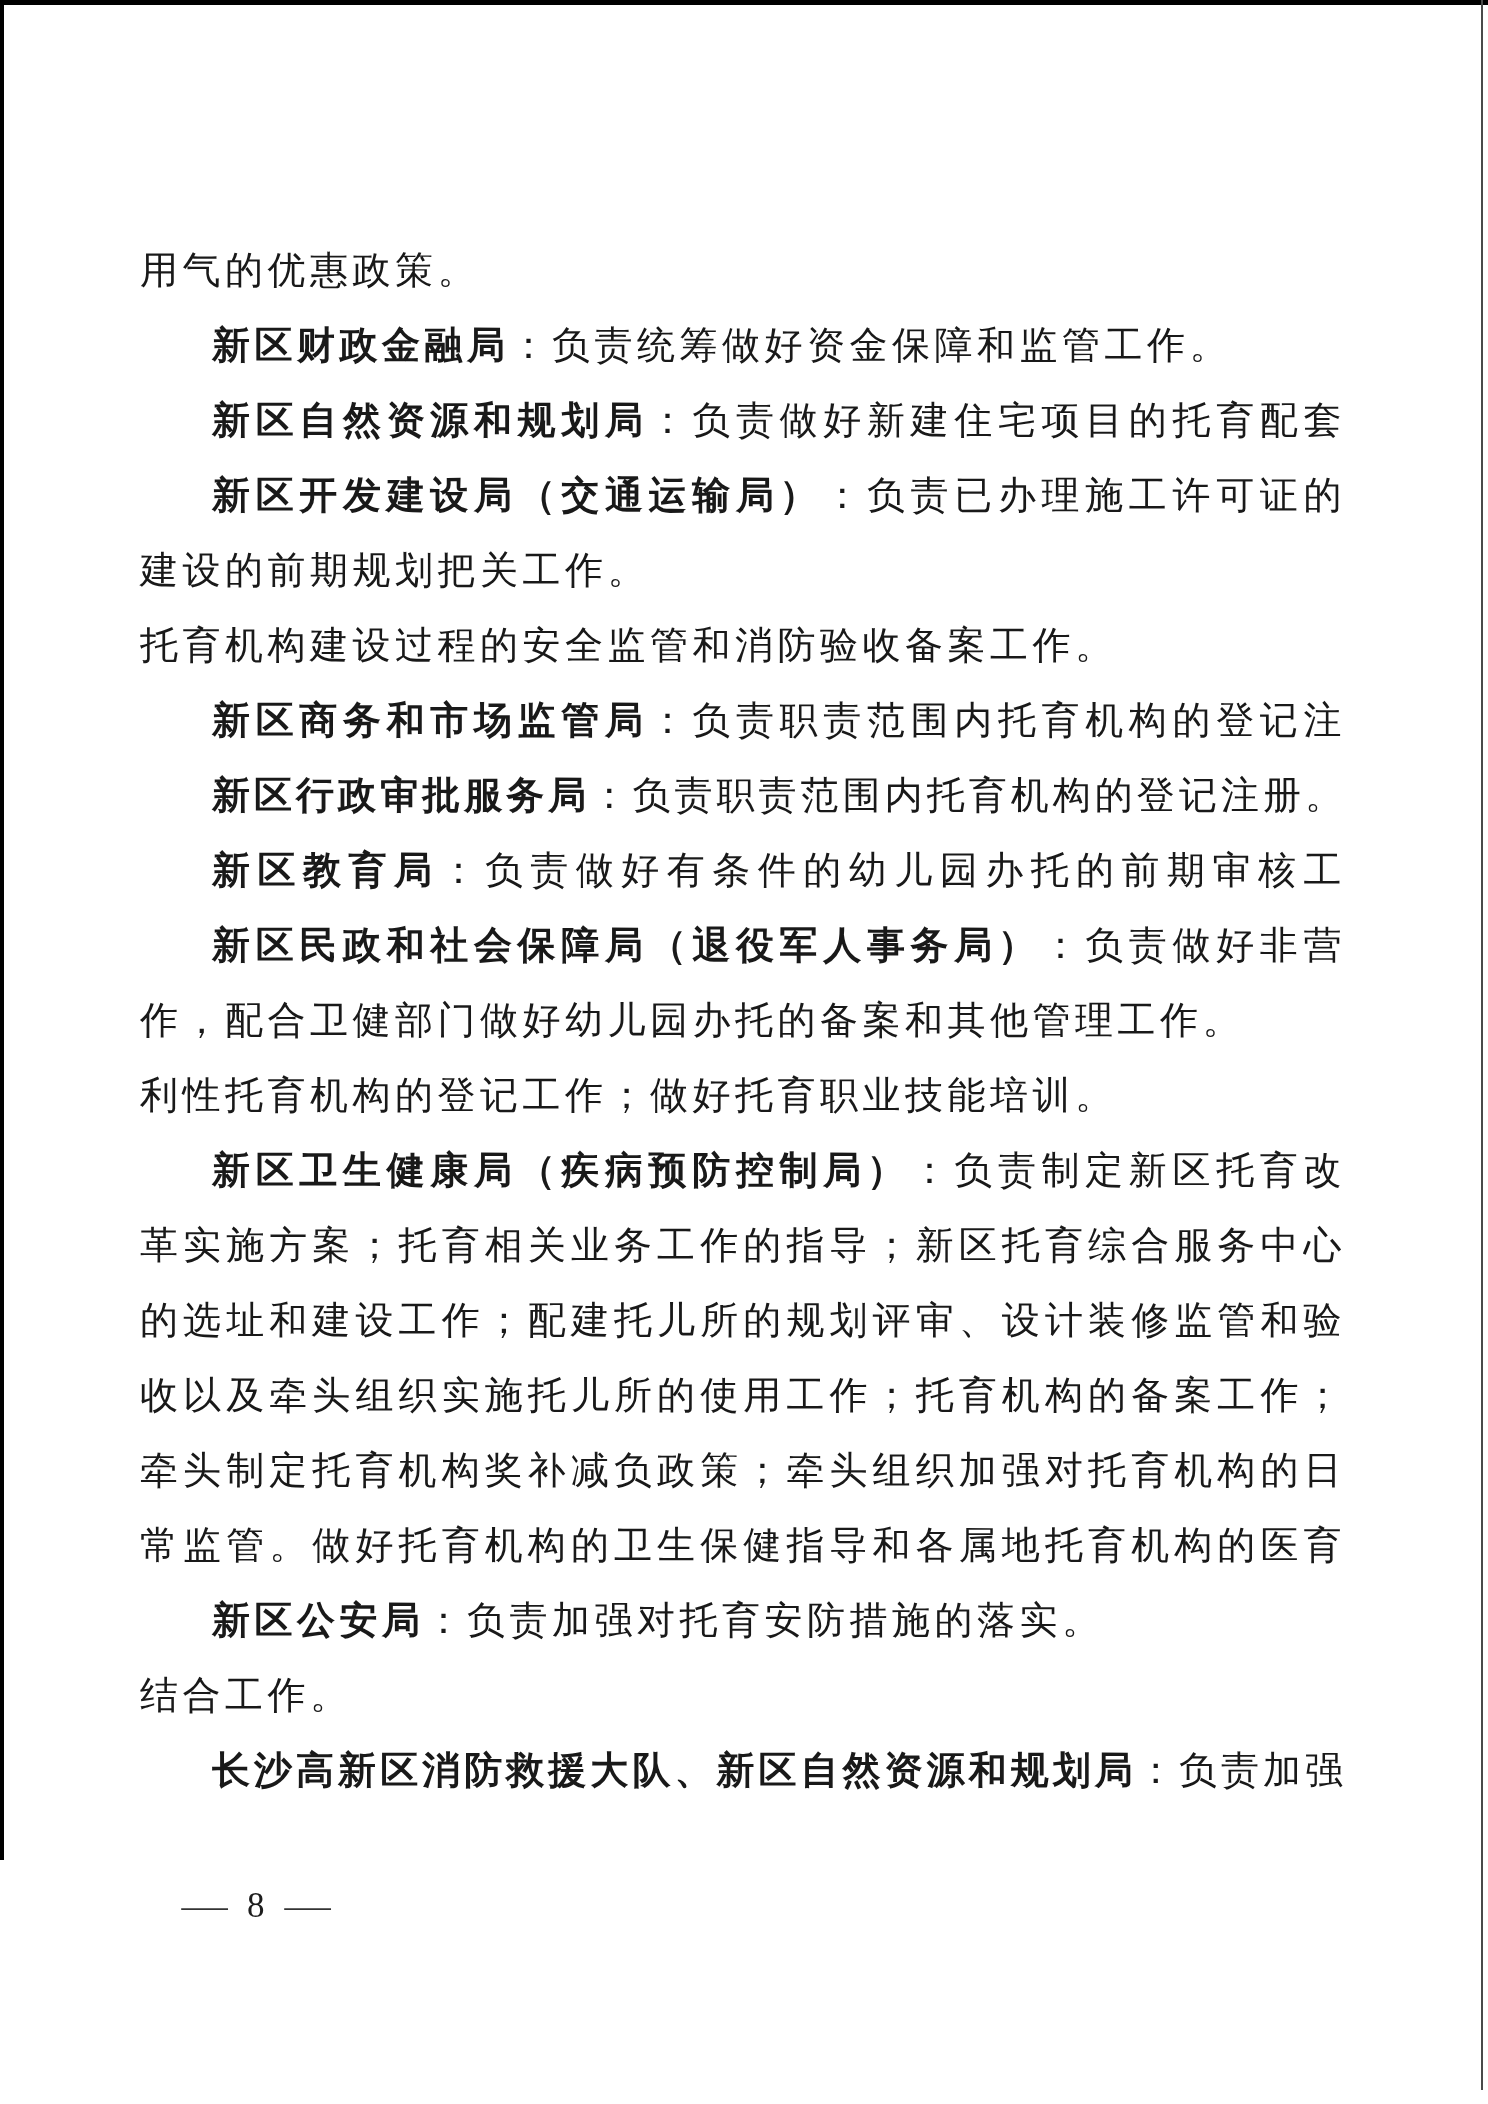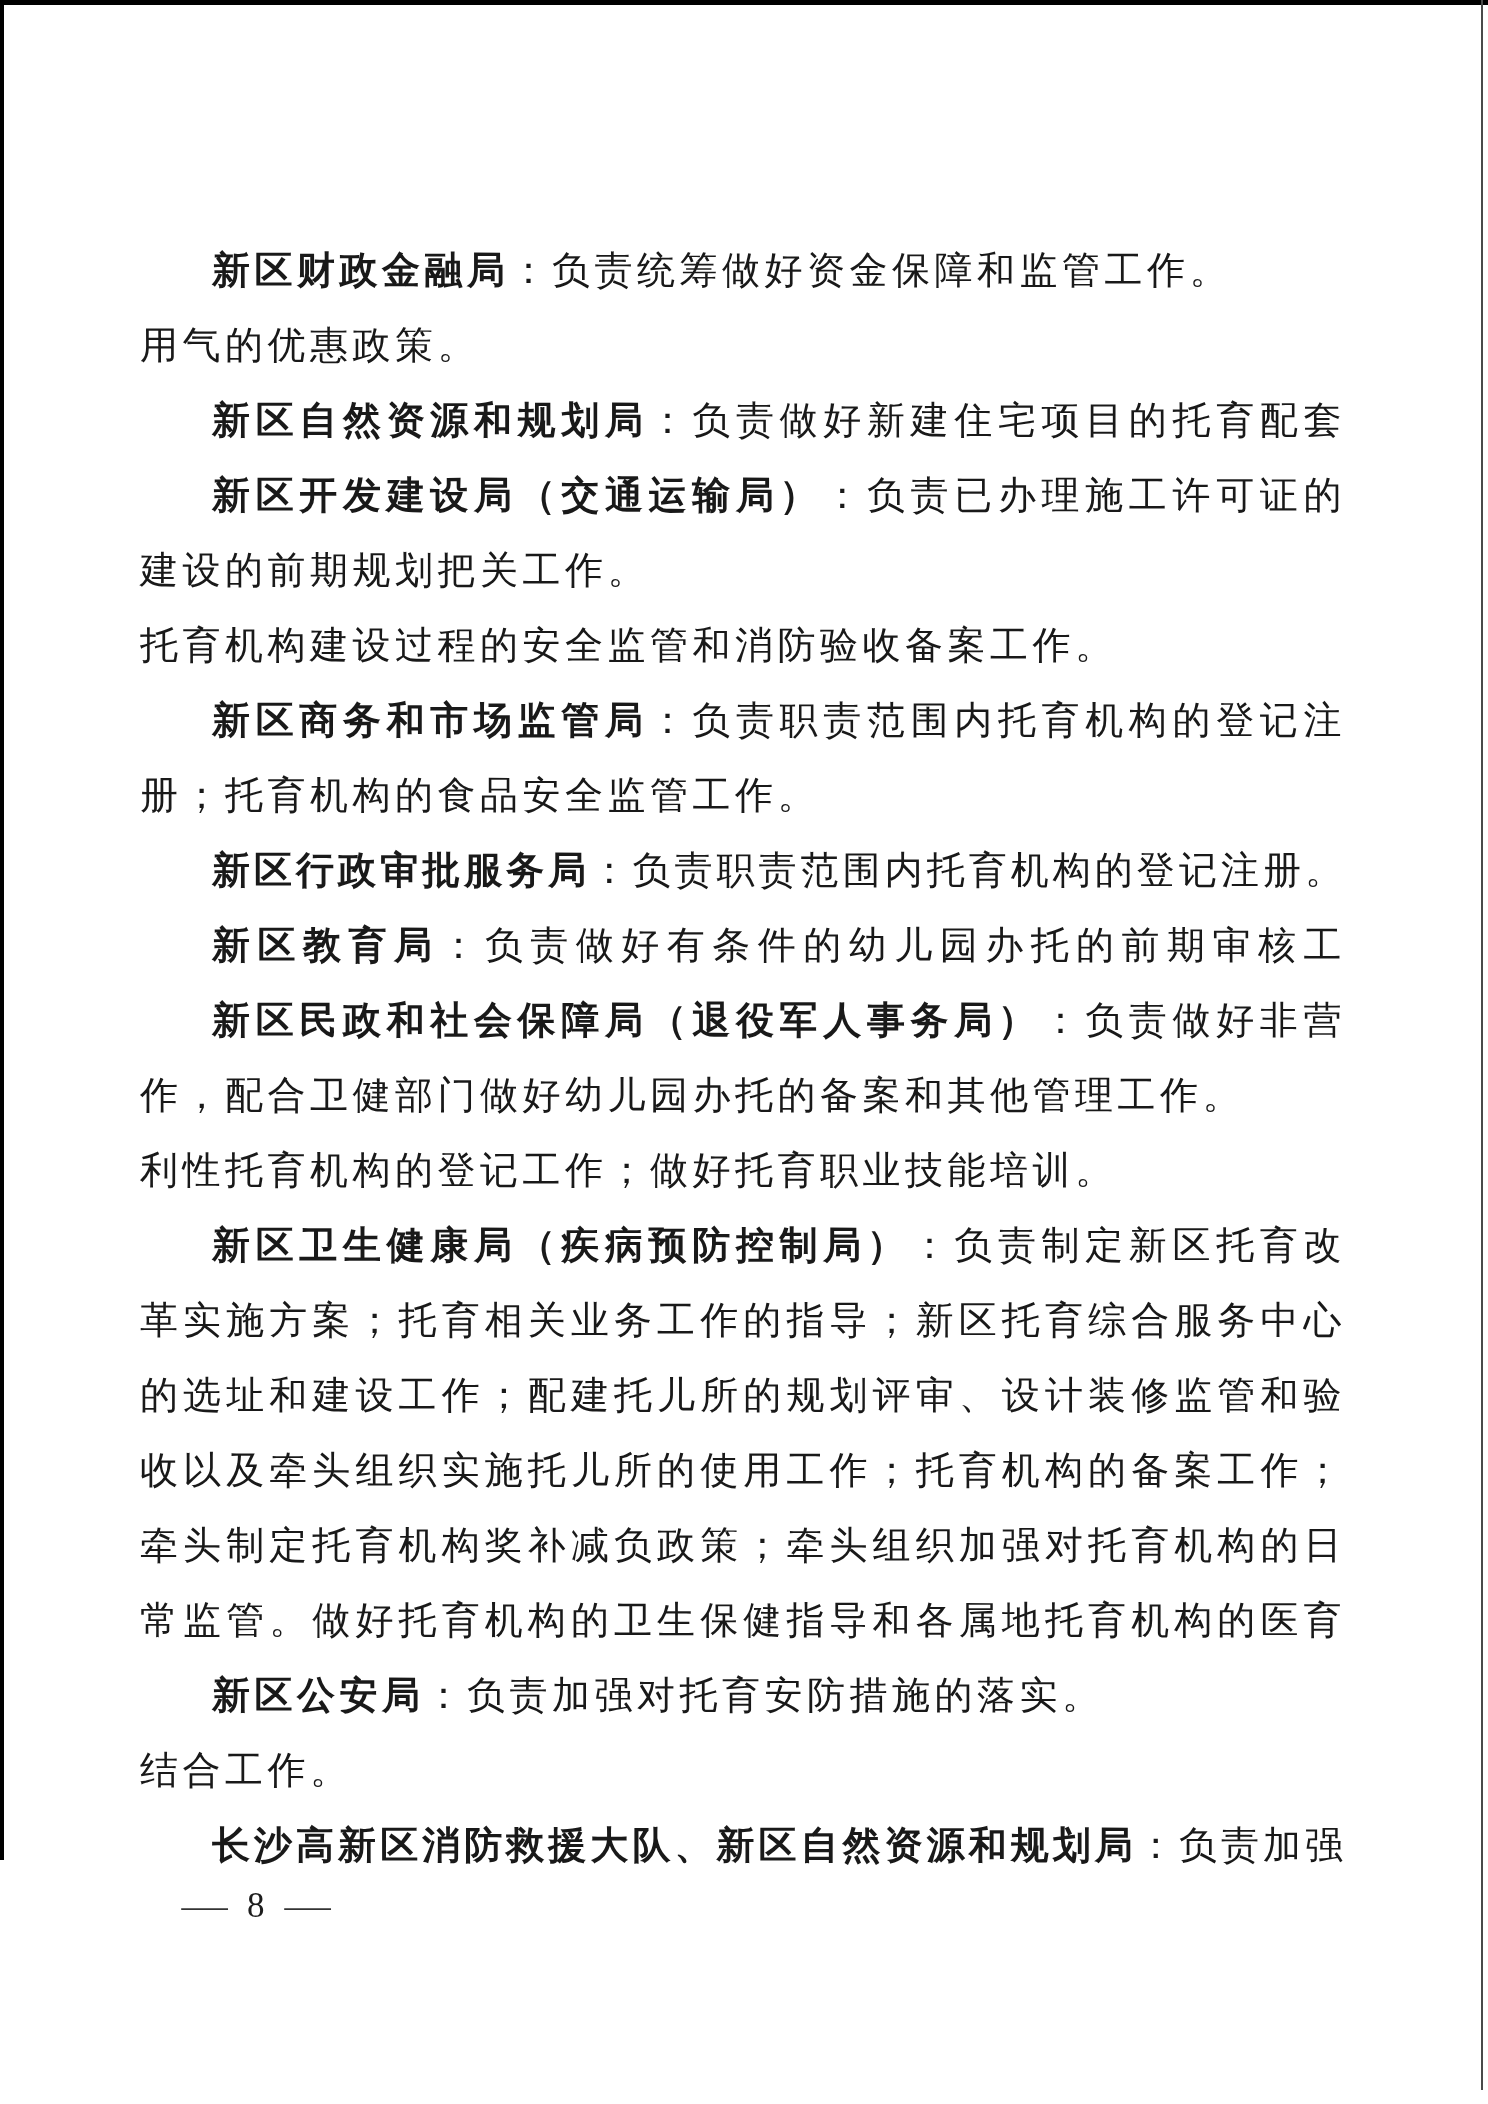--- a/index.html
+++ b/index.html
@@ -83,28 +83,27 @@
   }
 </style>
 </head>
 <body>
 
 <div class="scan-border-top"></div>
 <div class="scan-border-left"></div>
 <div class="scan-border-right"></div>
 
 <div class="doc">
+    <div class="line"><span>用气的优惠政策。</span></div>
     <div class="line indent"><b>新区财政金融局</b><span>：负责统筹做好资金保障和监管工作。</span></div>
-    <div class="line"><span>用气的优惠政策。</span></div>
     <div class="line fill indent"><b>新区自然资源和规划局</b><span>：负责做好新建住宅项目的托育配套</span></div>
     <div class="line fill indent"><b>新区开发建设局（交通运输局）</b><span>：负责已办理施工许可证的</span></div>
     <div class="line"><span>建设的前期规划把关工作。</span></div>
     <div class="line"><span>托育机构建设过程的安全监管和消防验收备案工作。</span></div>
     <div class="line fill indent"><b>新区商务和市场监管局</b><span>：负责职责范围内托育机构的登记注</span></div>
-    <div class="line"><span>册；托育机构的食品安全监管工作。</span></div>
     <div class="line fill indent tight"><b>新区行政审批服务局</b><span>：负责职责范围内托育机构的登记注册。</span></div>
     <div class="line fill indent"><b>新区教育局</b><span>：负责做好有条件的幼儿园办托的前期审核工</span></div>
     <div class="line fill indent"><b>新区民政和社会保障局（退役军人事务局）</b><span>：负责做好非营</span></div>
     <div class="line"><span>作，配合卫健部门做好幼儿园办托的备案和其他管理工作。</span></div>
     <div class="line"><span>利性托育机构的登记工作；做好托育职业技能培训。</span></div>
     <div class="line fill indent"><b>新区卫生健康局（疾病预防控制局）</b><span>：负责制定新区托育改</span></div>
     <div class="line fill"><span>革实施方案；托育相关业务工作的指导；新区托育综合服务中心</span></div>
     <div class="line fill"><span>的选址和建设工作；配建托儿所的规划评审、设计装修监管和验</span></div>
     <div class="line fill"><span>收以及牵头组织实施托儿所的使用工作；托育机构的备案工作；</span></div>
     <div class="line fill"><span>牵头制定托育机构奖补减负政策；牵头组织加强对托育机构的日</span></div>

